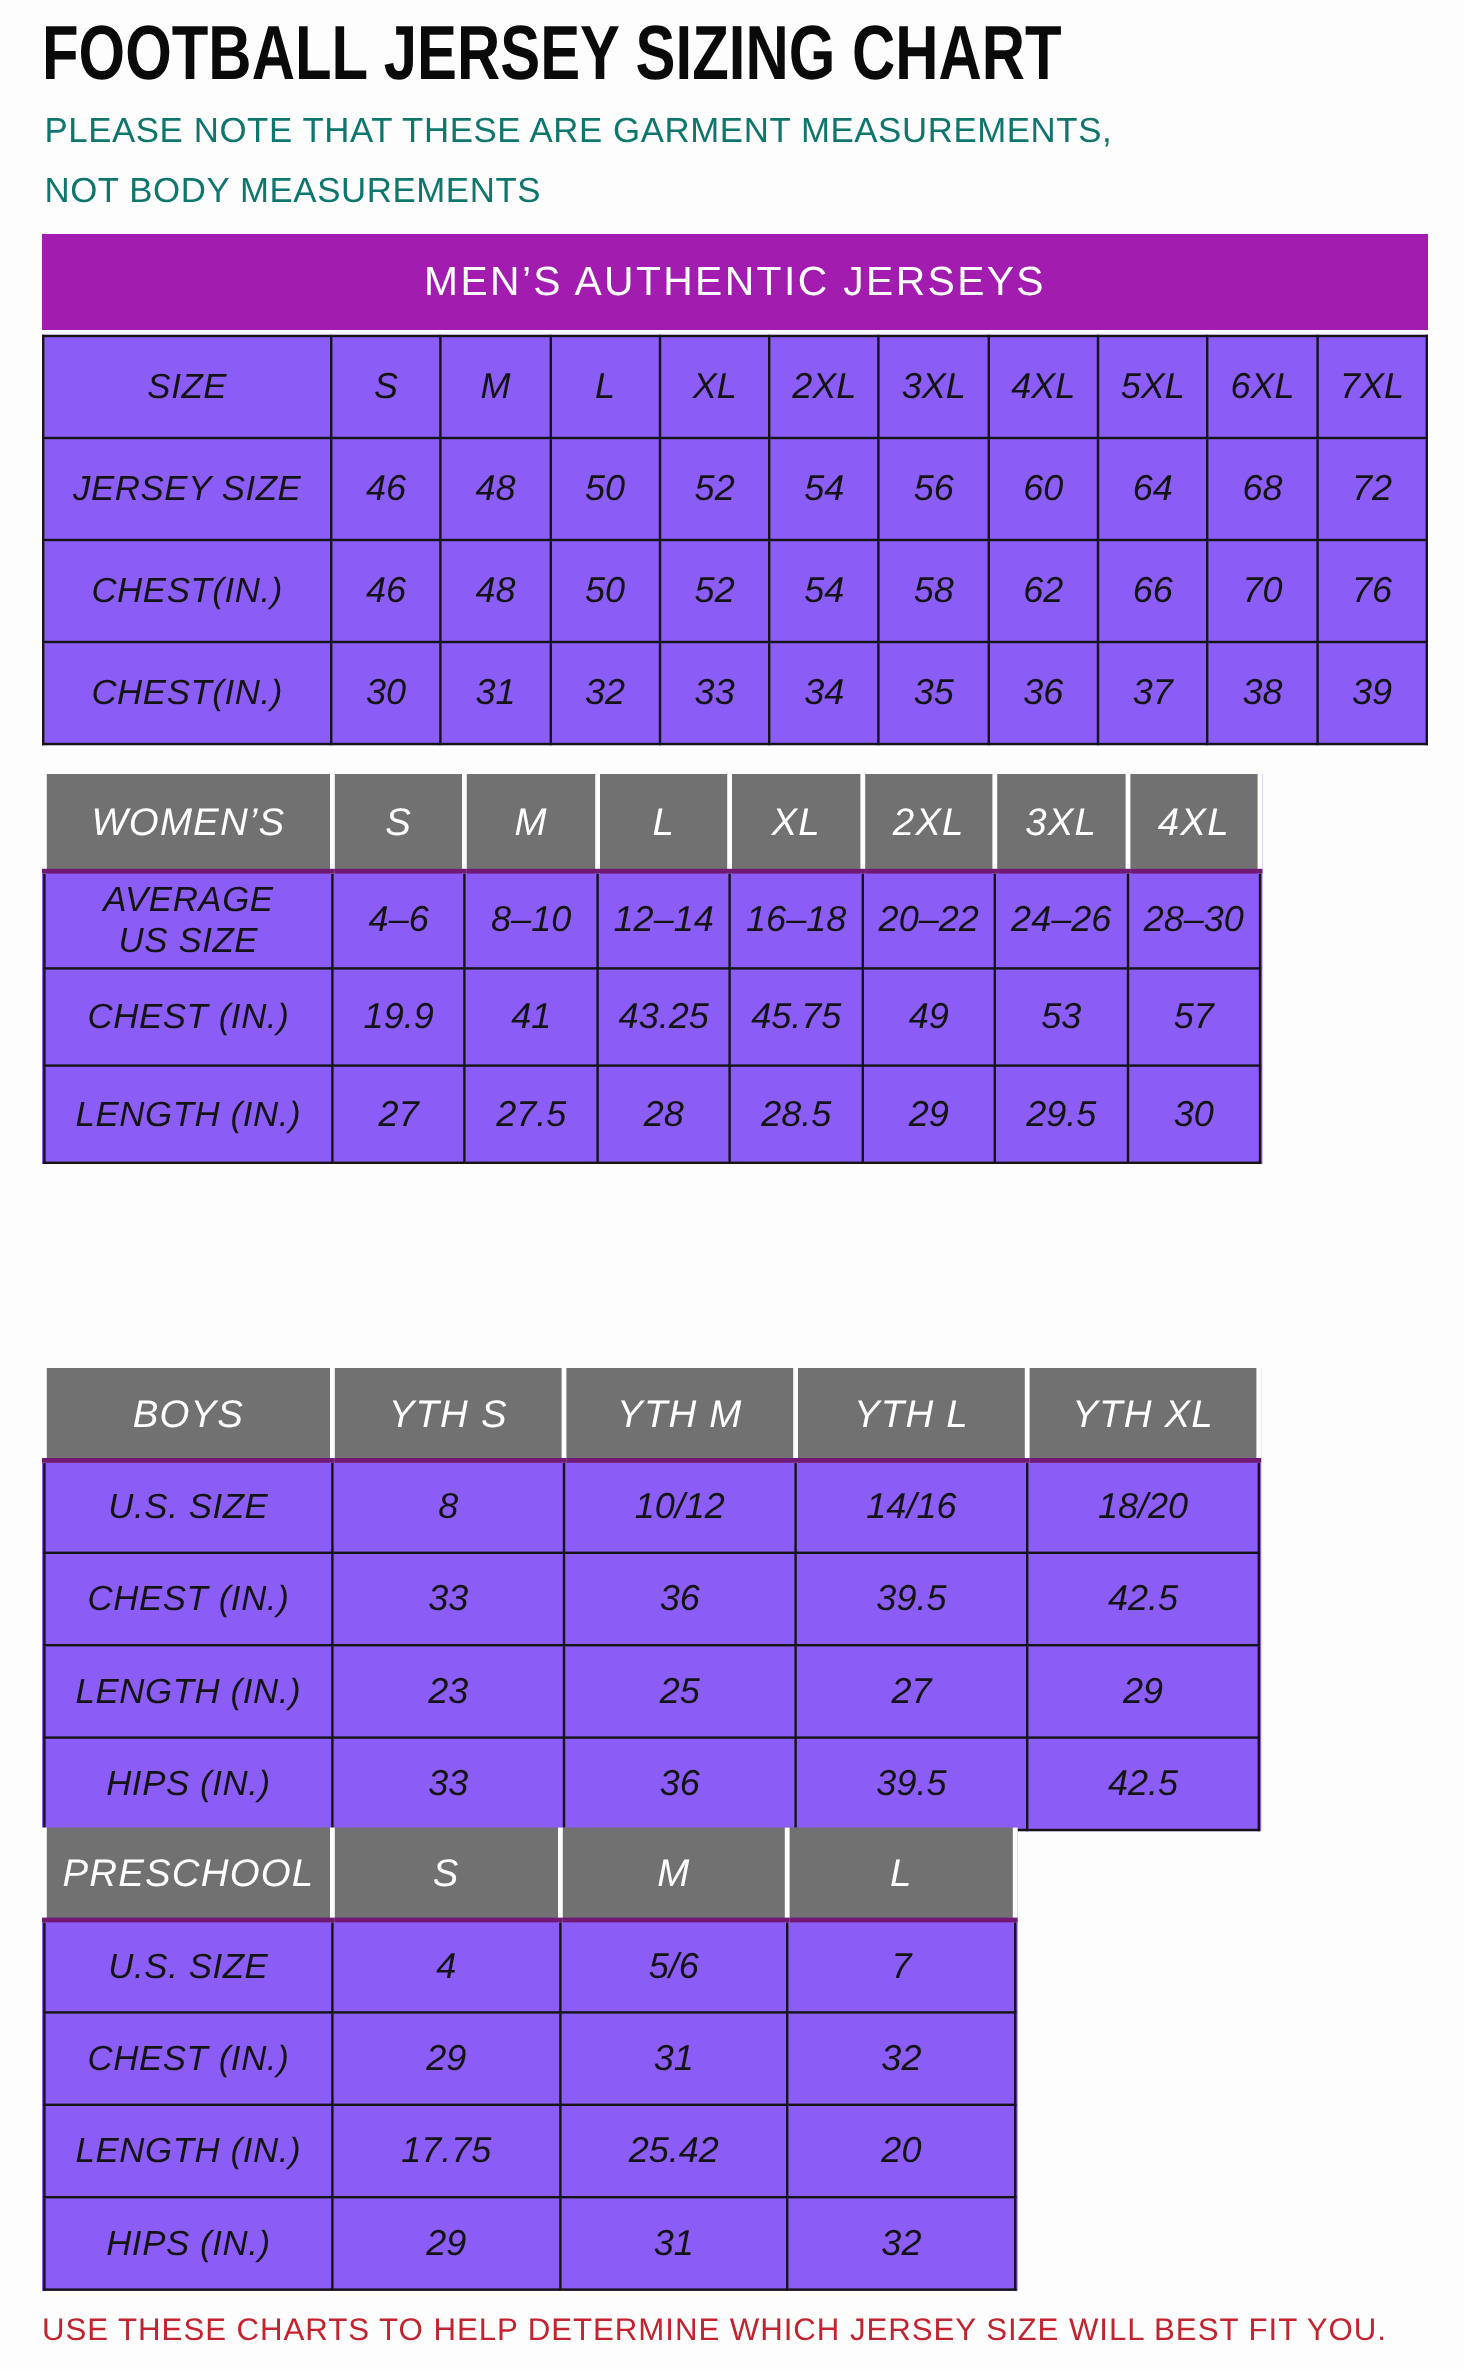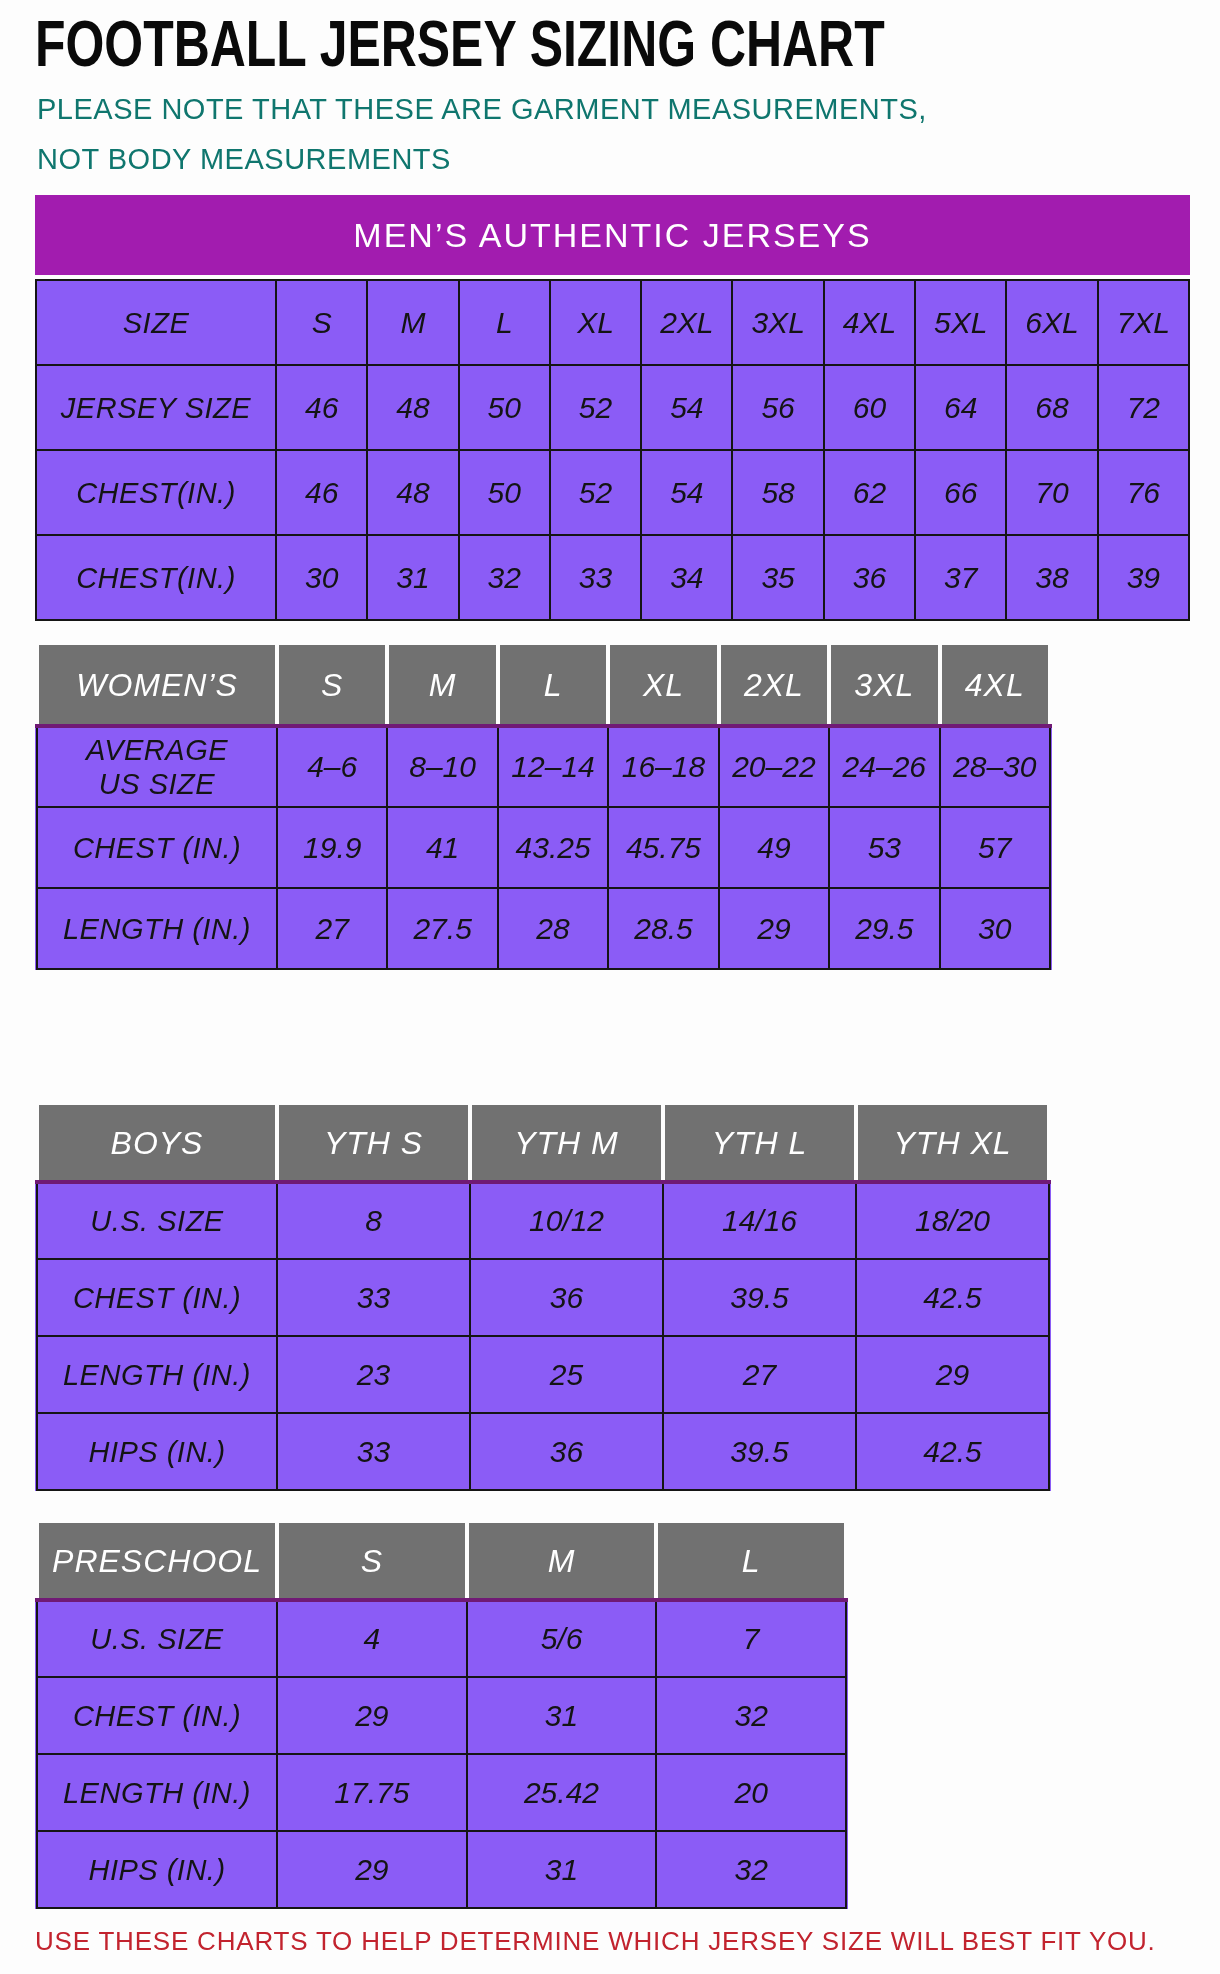--- a/index.html
+++ b/index.html
@@ -54,21 +54,21 @@
   
   .grayhead th{
     background:#717171;color:#fff;
     border:4px solid #fdfdfd;border-top:none;border-bottom:4px solid #701a75;
     font-weight:400;font-size:32px;letter-spacing:1px;
   }
   .womens-wrap{position:absolute;left:35px;top:645px;}
   .womens-wrap .tbl{width:1017px;}
   .womens-wrap tr{height:81px;}
 
-  .boys-wrap{position:absolute;left:35px;top:1105px;}
+  .boys-wrap{position:absolute;left:35px;top:1140px;}
   .boys-wrap .tbl{width:1016px;}
   .boys-wrap tr{height:77px;}
 
   .preschool-wrap{position:absolute;left:35px;top:1523px;}
   .preschool-wrap .tbl{width:813px;}
   .preschool-wrap tr{height:77px;}
 
   
   .footer{
     position:absolute;left:35px;top:1926px;

